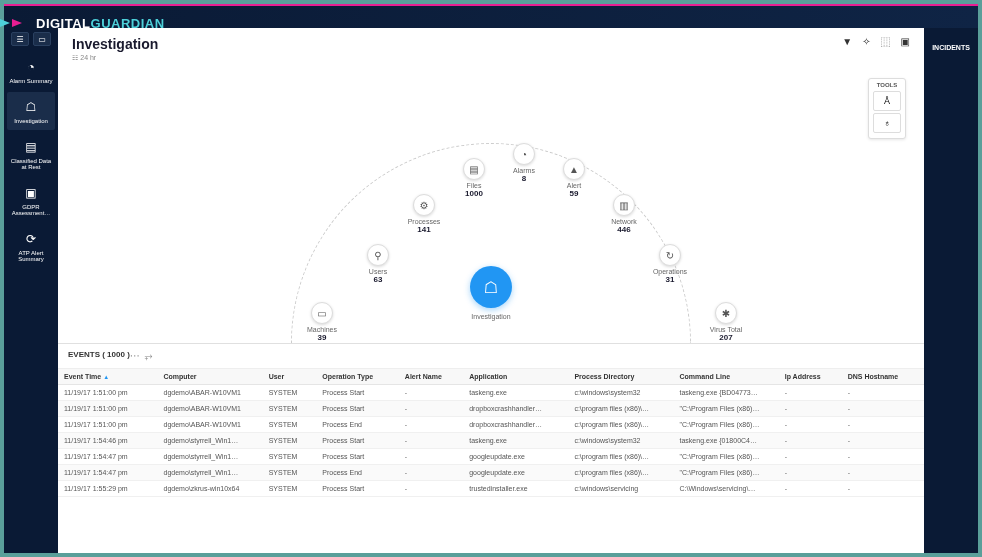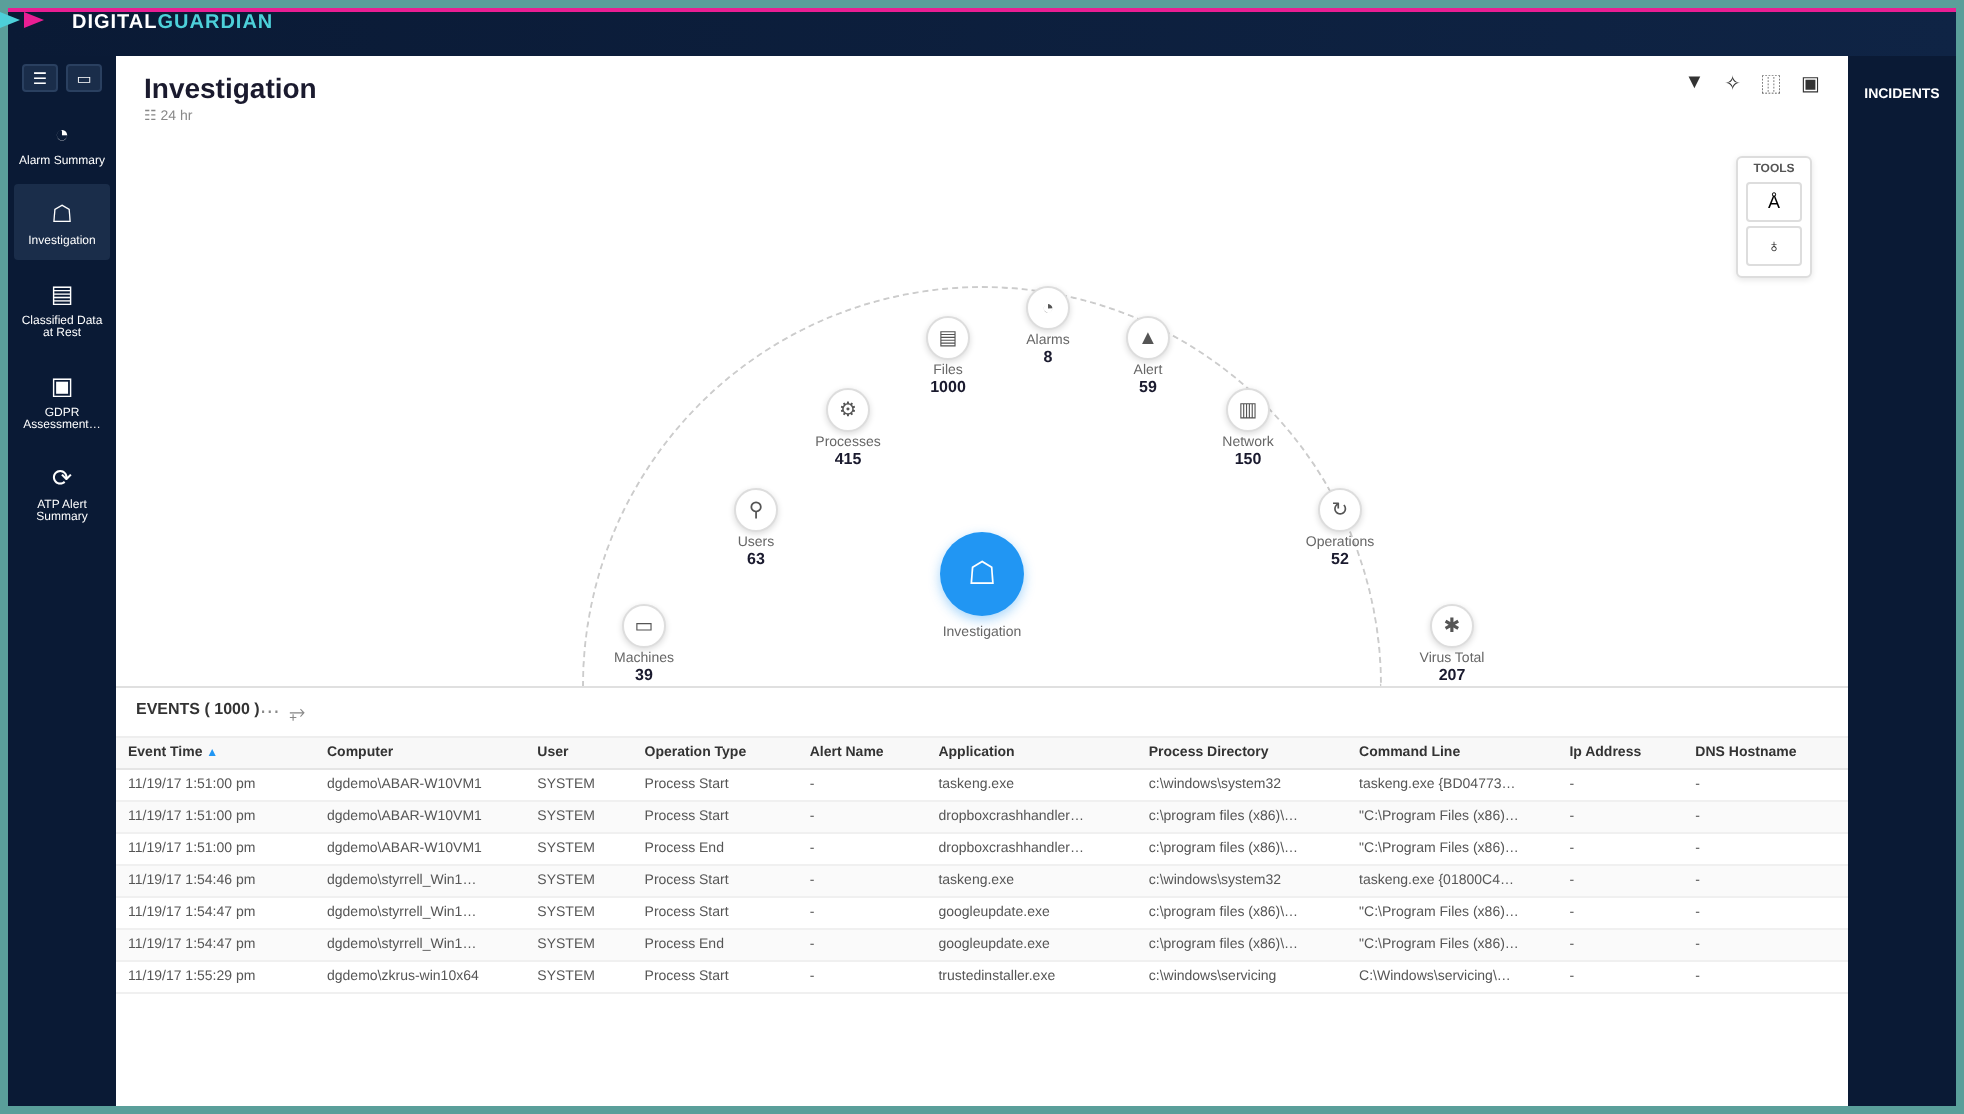--- a/index.html
+++ b/index.html
@@ -1,18 +1,18 @@
 <!DOCTYPE html>
 <html><head>
 <meta charset="utf-8">
 <style>
 *{margin:0;padding:0;box-sizing:border-box;font-family:Arial,Helvetica,sans-serif}
 body{width:982px;height:557px;background:#5a9f9a;overflow:hidden}
 .frame{position:absolute;top:4px;left:4px;right:4px;bottom:4px;background:#0a1a35;border-top:2px solid #e91e93}
-.topbar{height:34px;display:flex;padding:0 8px;background:linear-gradient(to right,#0a1a35,#0f2445);color:#fff;font-size:10px}
+.topbar{height:34px;display:flex;align-items:center;padding:0 8px;background:linear-gradient(to right,#0a1a35,#0f2445);color:#fff;font-size:13px}
 .logo-icon{display:inline-block;width:0;height:0;margin-right:4px;border-top:4px solid transparent;border-bottom:4px solid transparent;border-left:10px solid #e91e93;position:relative}
 .logo-icon::after{content:"";position:absolute;left:-22px;top:-4px;width:0;height:0;border-top:4px solid transparent;border-bottom:4px solid transparent;border-left:10px solid #4dd0d9}
 .brand{margin-left:10px;font-weight:bold;letter-spacing:0.5px}
 .brand .g{color:#4dd0d9}
 .body{position:absolute;top:22px;left:0;right:0;bottom:0;display:flex}
 .sidebar{width:54px;background:#0a1a35;display:flex;flex-direction:column;align-items:center;padding-top:4px;color:#fff}
 .side-row{display:flex;gap:4px;margin-bottom:6px}
 .side-mini{width:18px;height:14px;background:#1a2d4a;border:1px solid #2a4060;border-radius:2px;display:flex;align-items:center;justify-content:center;font-size:8px}
 .side-item{width:48px;text-align:center;padding:6px 2px;font-size:6px;cursor:pointer;border-radius:2px;margin-bottom:2px}
 .side-item.active{background:#1a2d4a}
@@ -112,46 +112,46 @@
               <div class="node-val">39</div>
             </div>
             <div class="node" style="left: 290px; top: 176px;">
               <div class="node-circ">⚲</div>
               <div class="node-lbl">Users</div>
               <div class="node-val">63</div>
             </div>
             <div class="node" style="left: 336px; top: 126px;">
               <div class="node-circ">⚙</div>
               <div class="node-lbl">Processes</div>
-              <div class="node-val">415</div>
+              <div class="node-val">141</div>
             </div>
             <div class="node" style="left: 386px; top: 90px;">
               <div class="node-circ">▤</div>
               <div class="node-lbl">Files</div>
               <div class="node-val">1000</div>
             </div>
             <div class="node" style="left: 436px; top: 75px;">
               <div class="node-circ">◔</div>
               <div class="node-lbl">Alarms</div>
               <div class="node-val">8</div>
             </div>
             <div class="node" style="left: 486px; top: 90px;">
               <div class="node-circ">▲</div>
               <div class="node-lbl">Alert</div>
               <div class="node-val">59</div>
             </div>
             <div class="node" style="left: 536px; top: 126px;">
               <div class="node-circ">▥</div>
               <div class="node-lbl">Network</div>
-              <div class="node-val">150</div>
+              <div class="node-val">446</div>
             </div>
             <div class="node" style="left: 582px; top: 176px;">
               <div class="node-circ">↻</div>
               <div class="node-lbl">Operations</div>
-              <div class="node-val">52</div>
+              <div class="node-val">31</div>
             </div>
             <div class="node" style="left: 638px; top: 234px;">
               <div class="node-circ">✱</div>
               <div class="node-lbl">Virus Total</div>
               <div class="node-val">207</div>
             </div>
           </div>
    </div>
    <div class="events">
     <div class="ev-head">

